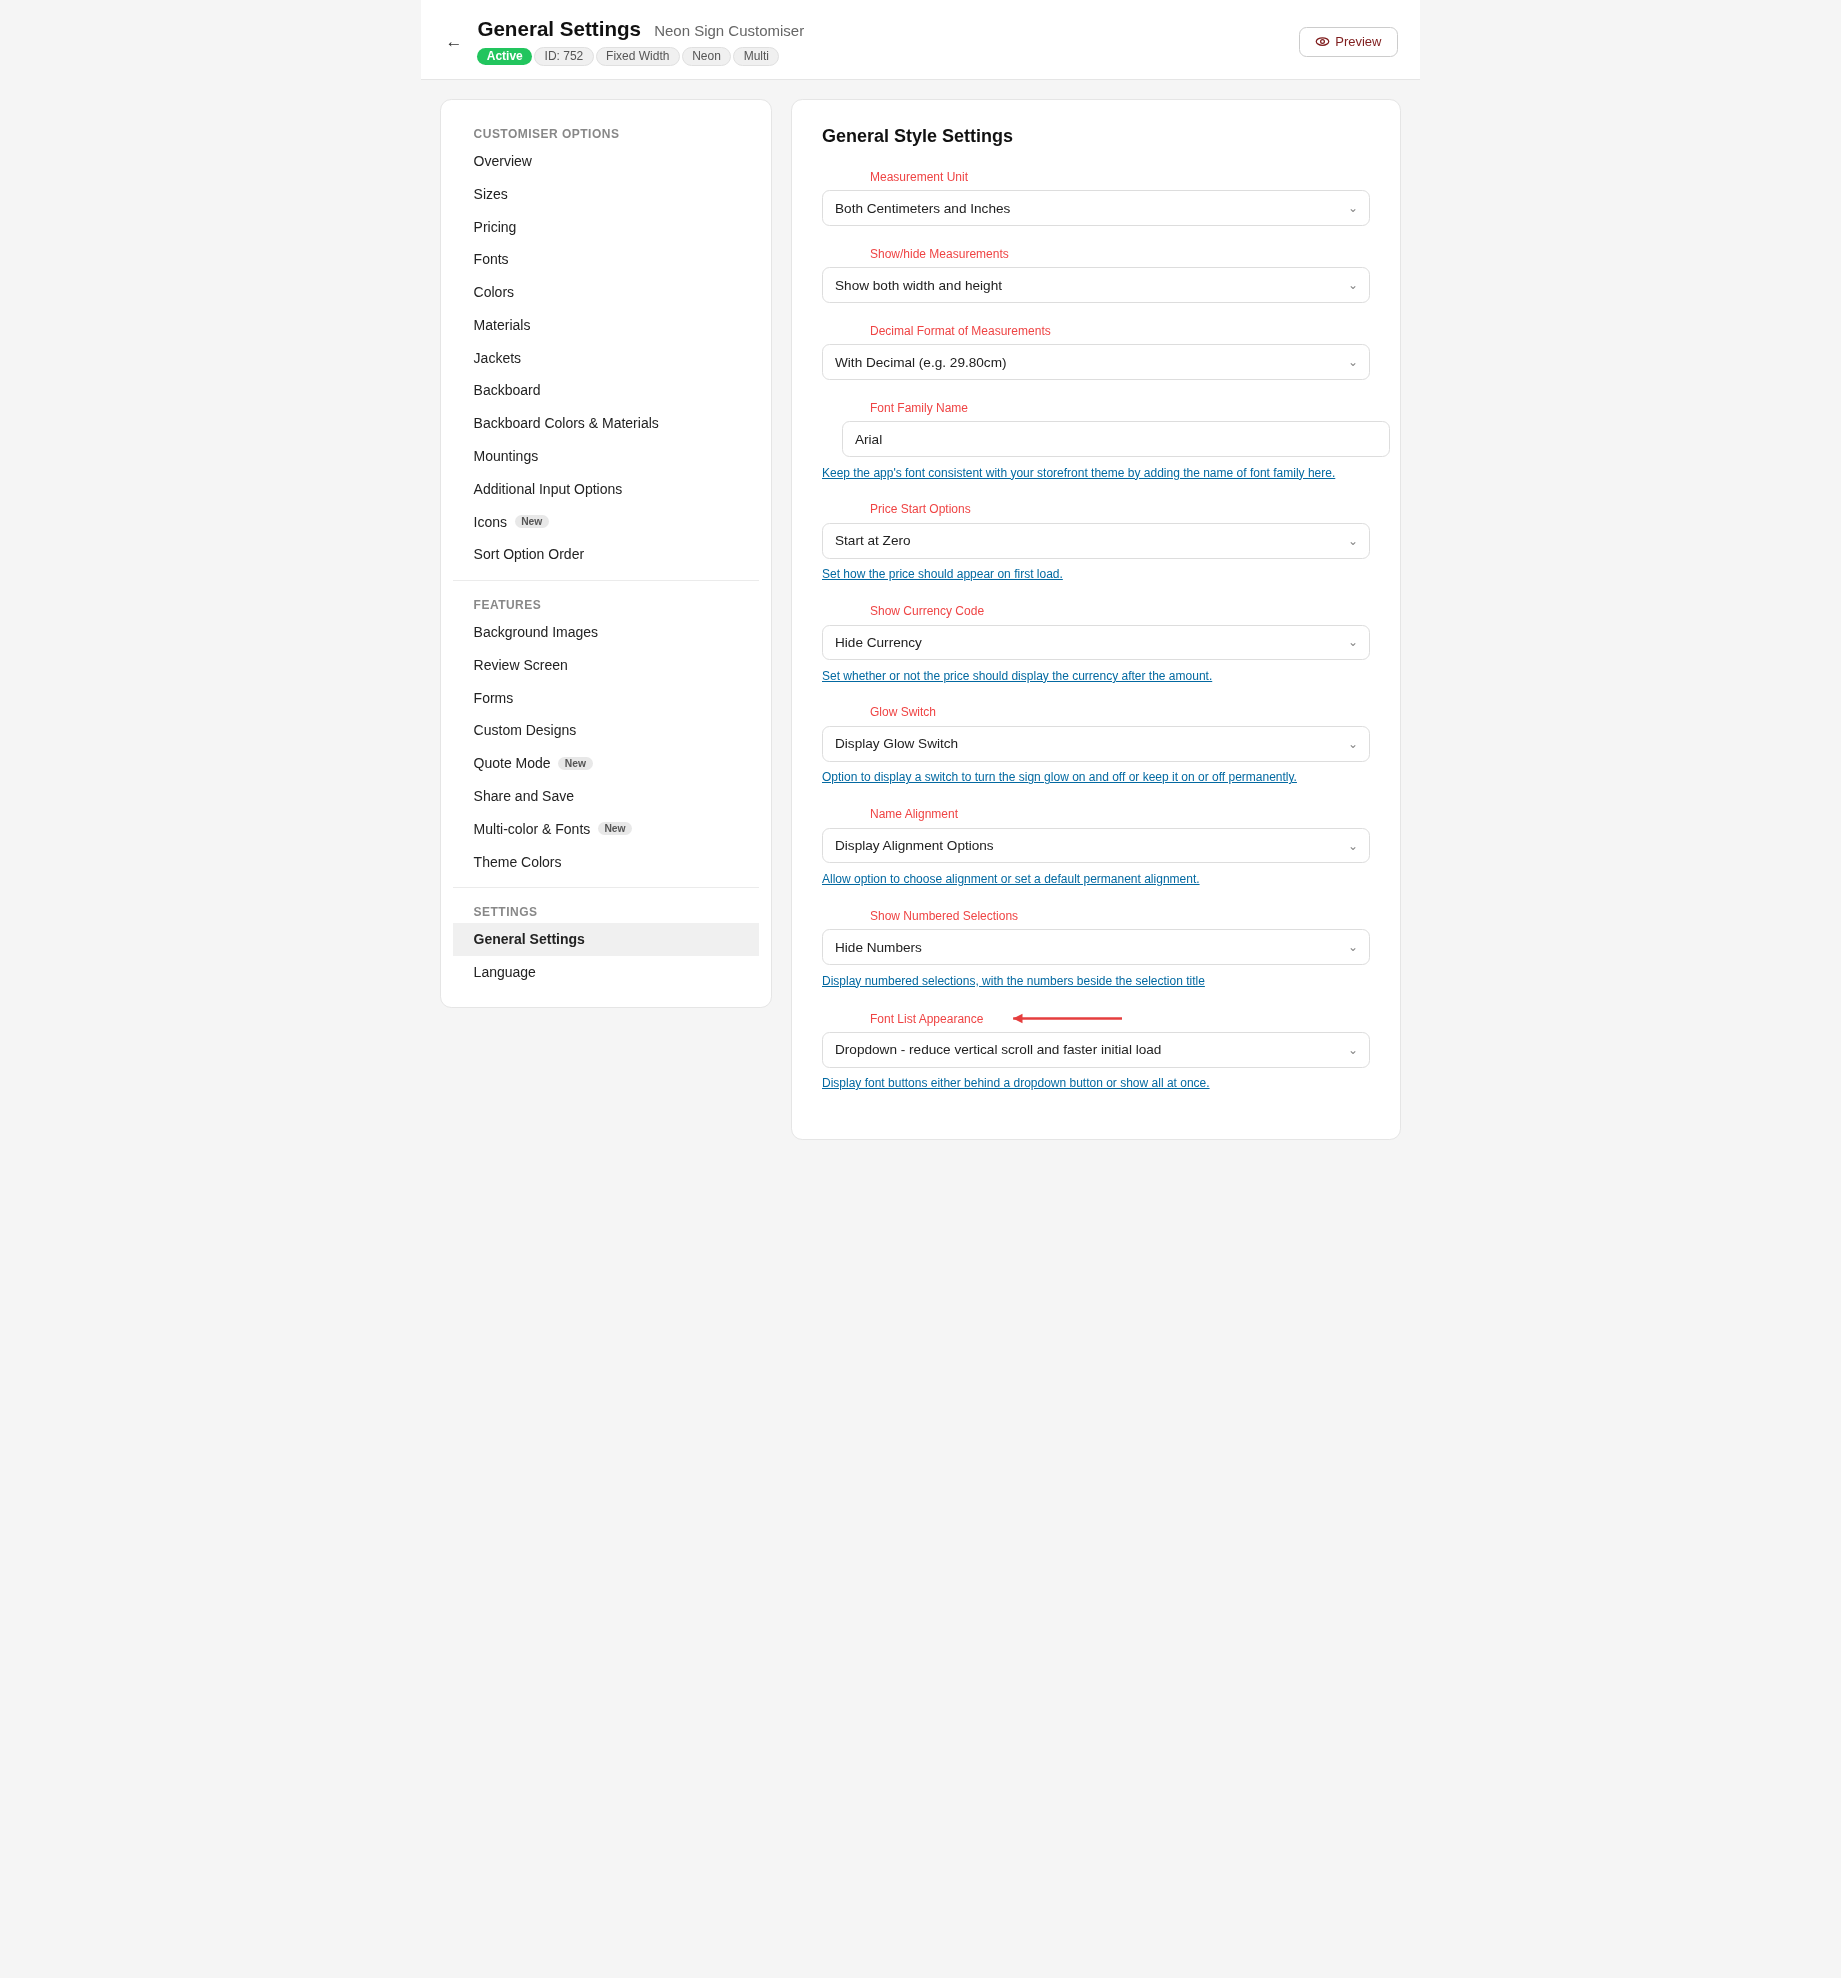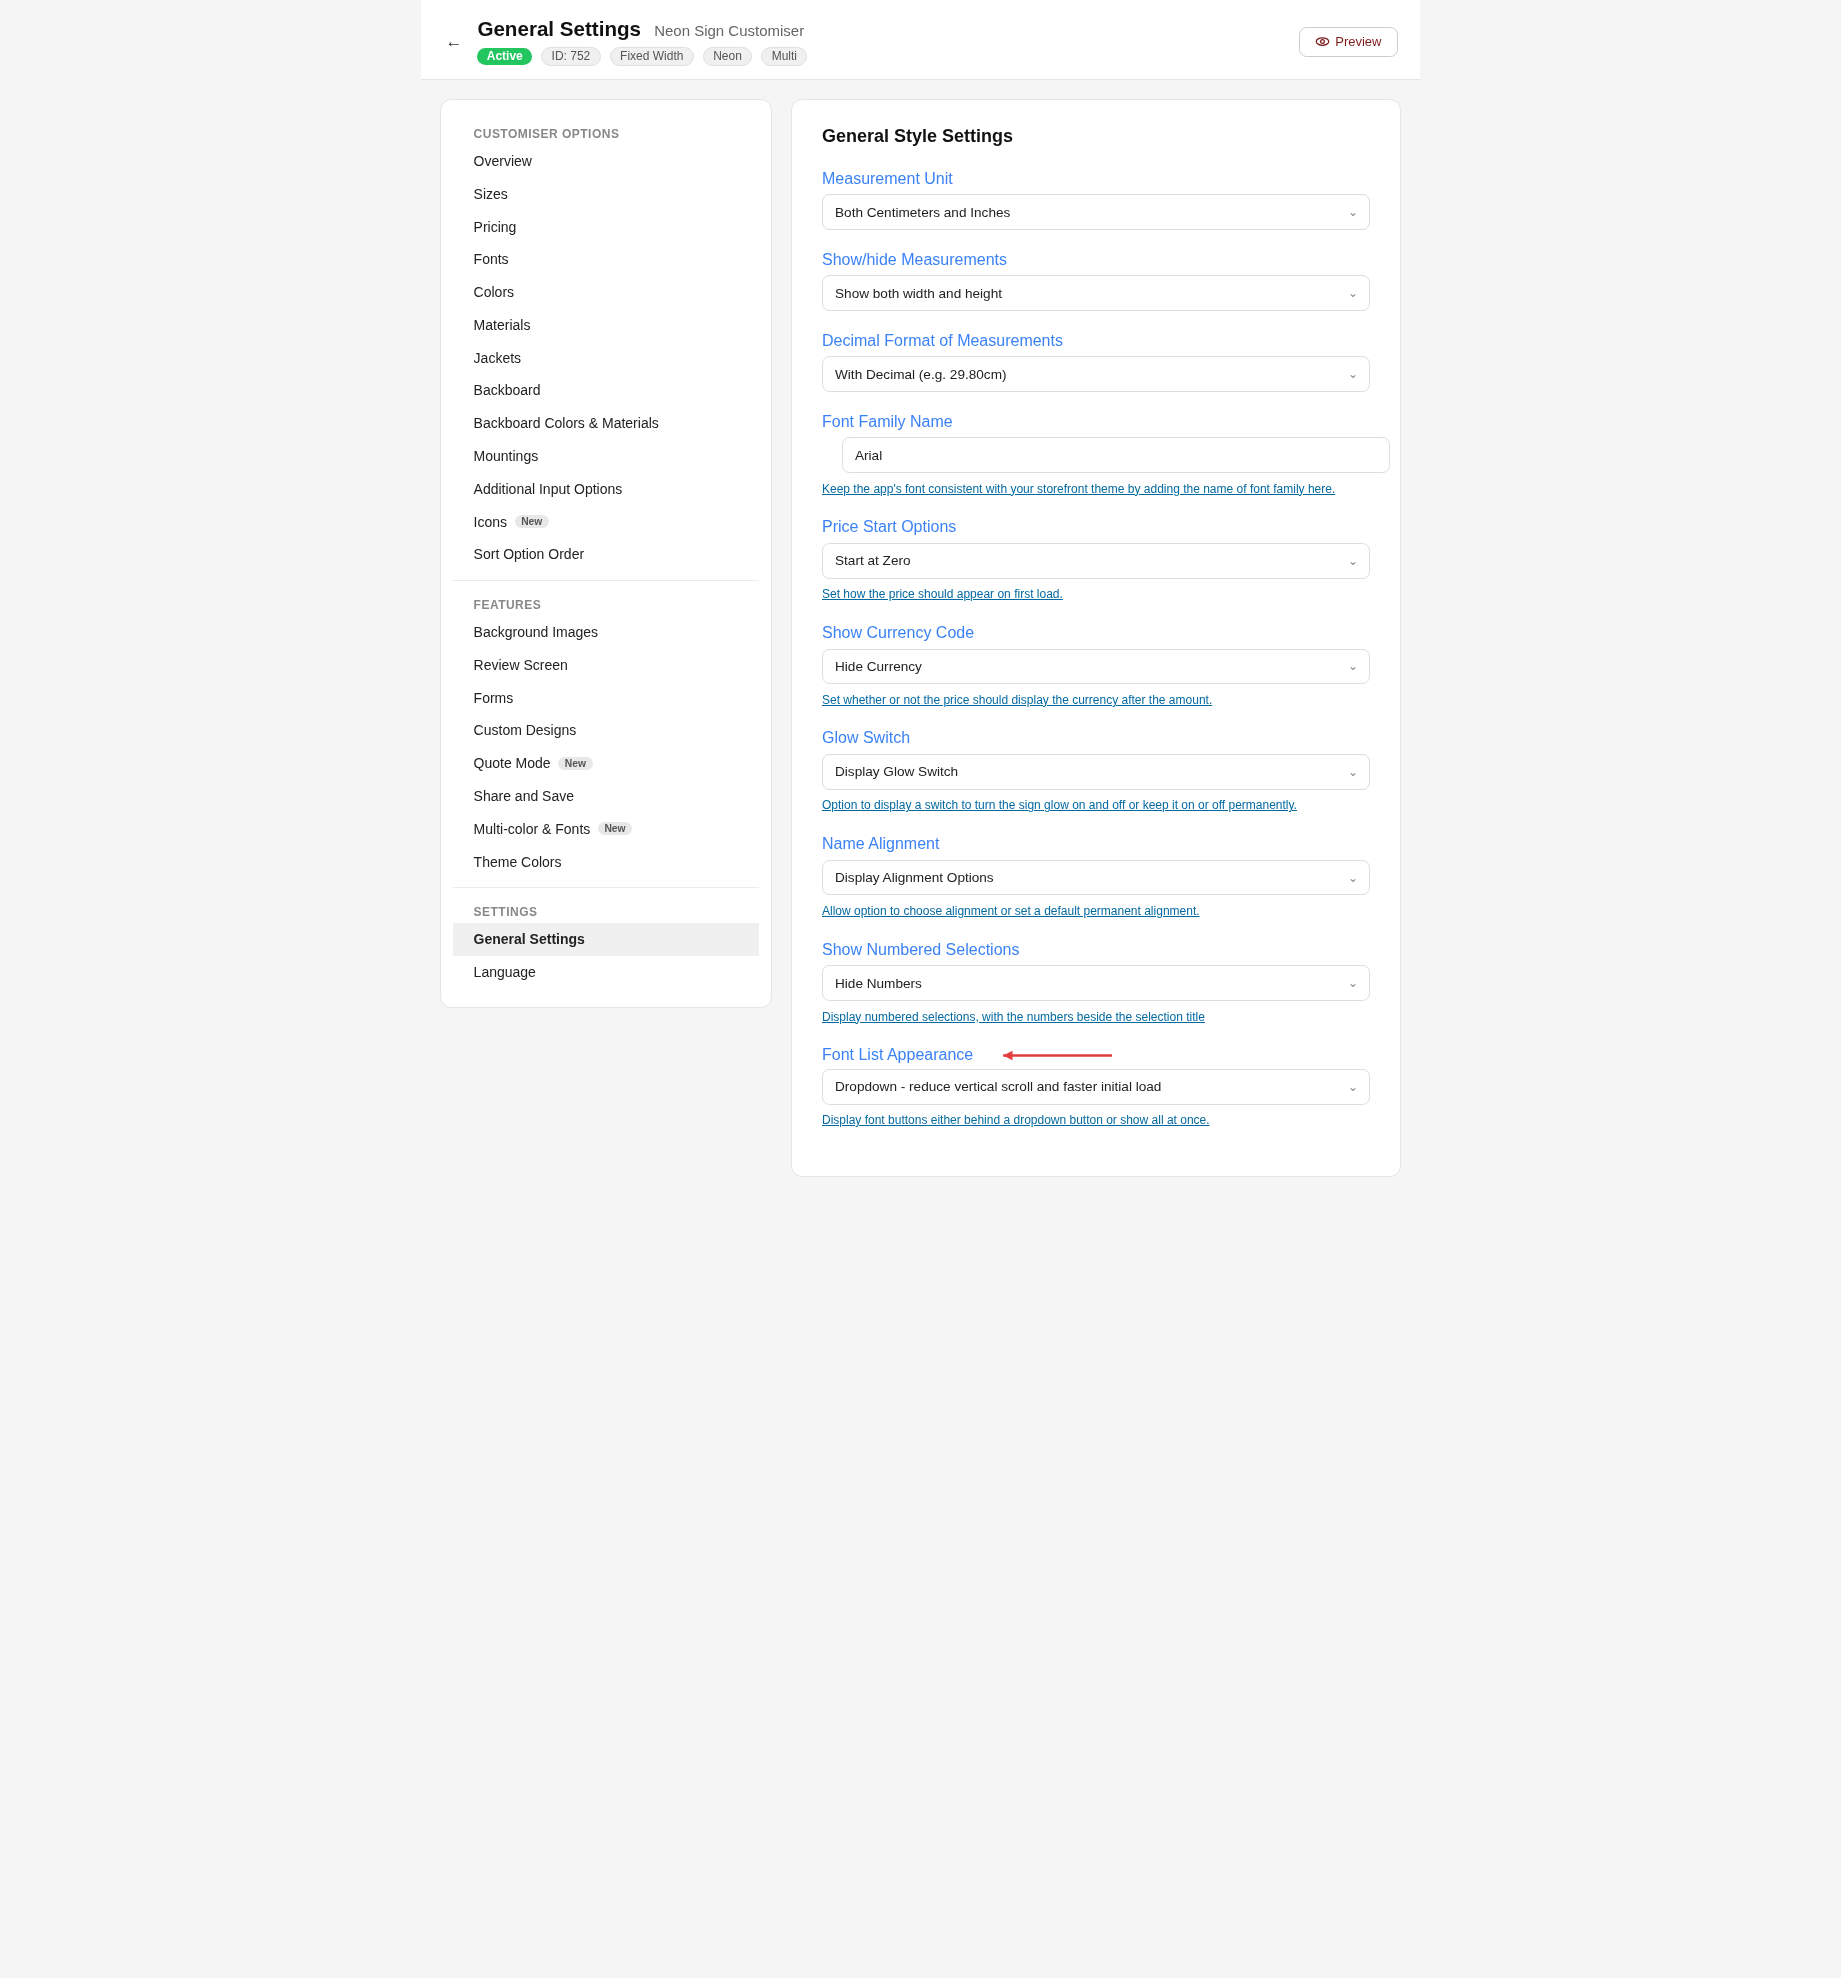--- a/index.html
+++ b/index.html
@@ -44,21 +44,21 @@
     }
     .header-subtitle {
       font-size: 15px;
       font-weight: 400;
       color: #666;
       margin-left: 5.6px;
     }
     .header-badges {
       display: flex;
       align-items: center;
-      gap: 9px;
+      gap: 2px;
       margin-top: 5.6px;
     }
     .badge-active {
       background: #22c55e;
       color: #fff;
       font-size: 12px;
       font-weight: 600;
       padding: 1.9px 9.4px;
       border-radius: 19px;
     }
@@ -151,24 +151,25 @@
     .content-title {
       font-size: 18px;
       font-weight: 700;
       margin-bottom: 22.5px;
       color: #111;
     }
     .field-group {
       margin-bottom: 20.6px;
     }
     .field-label {
-      font-size: 16px;
+      font-size: 12px;
       font-weight: 500;
-      color: #3b82f6;
+      color: #ef4444;
       margin-bottom: 6.6px;
+      margin-left: 48px;
     }
     .select-wrapper {
       position: relative;
     }
     .select-field {
       width: 100%;
       padding: 9.4px 36px 9.4px 12px;
       border: 1.4px solid #ddd;
       border-radius: 7.5px;
       font-size: 13.6px;

